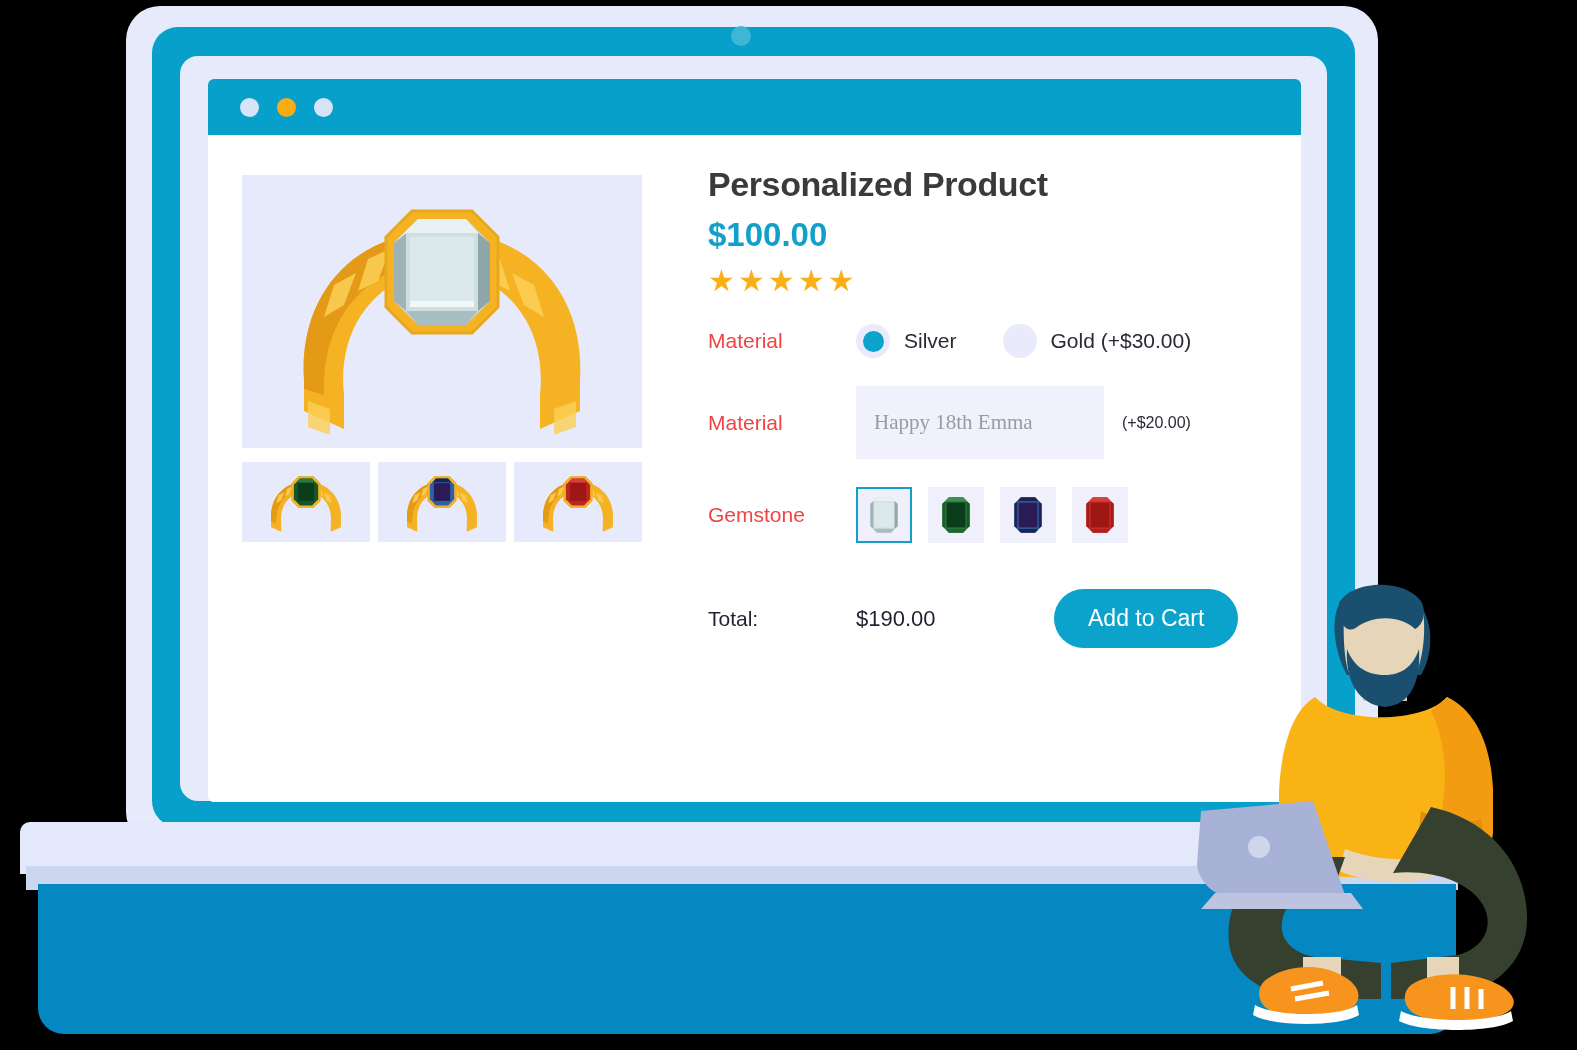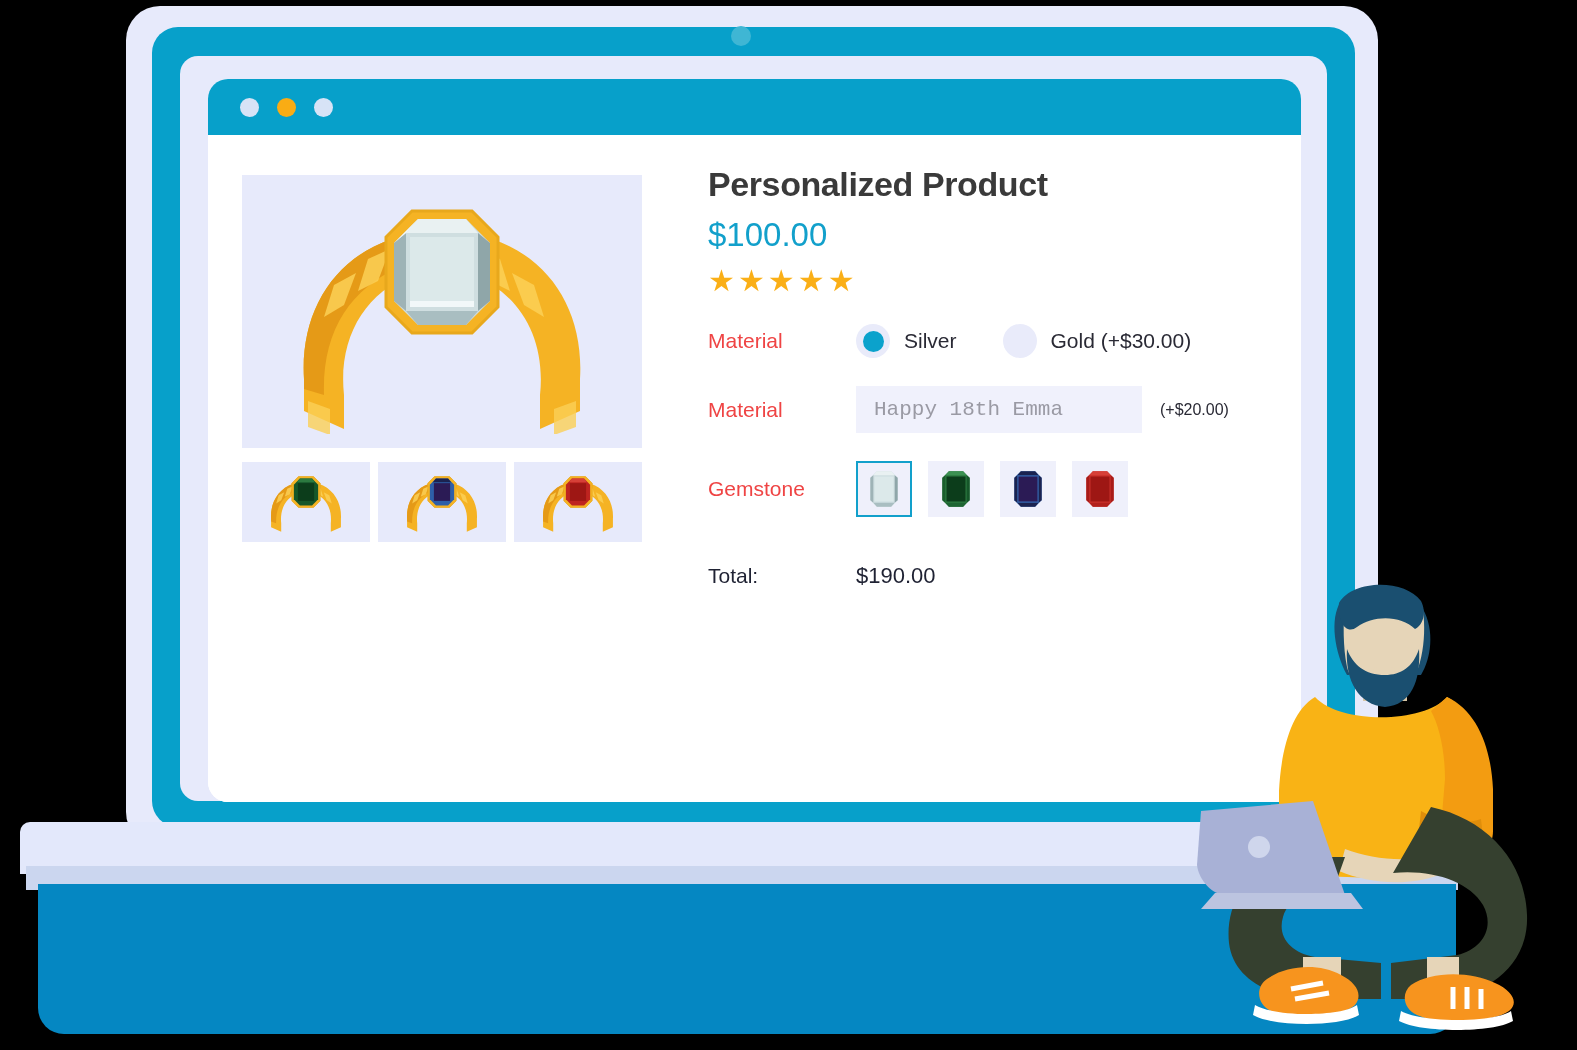--- a/index.html
+++ b/index.html
@@ -52,21 +52,21 @@
     left: 180px; top: 56px;
     width: 1147px; height: 745px;
     background: #E7EAFB;
     border-radius: 18px;
   }
   
   .browser {
     position: absolute;
     left: 208px; top: 79px;
     width: 1093px; height: 723px;
-    border-radius: 20px;
+    border-radius: 6px;
     overflow: hidden;
     background: #ffffff;
   }
   .titlebar {
     height: 56px;
     background: #07A0CA;
     display: flex;
     align-items: center;
     padding-left: 32px;
     gap: 18px;
@@ -133,21 +133,21 @@
   }
   .product-title {
     font-size: 34px;
     font-weight: bold;
     color: #3A3A3A;
     letter-spacing: -0.4px;
     margin: 0 0 12px 0;
   }
   .price {
     font-size: 33px;
-    font-weight: normal;
+    font-weight: bold;
     color: #12A0CB;
     margin: 0 0 12px 0;
   }
   .stars {
     display: flex;
     gap: 3px;
     margin-bottom: 28px;
   }
   .star { color: #FAAF17; font-size: 30px; line-height: 30px; }
 
@@ -170,26 +170,26 @@
     display: flex; align-items: center; justify-content: center;
   }
   .radio .pip {
     width: 21px; height: 21px;
     border-radius: 50%;
     background: #0BA2CC;
   }
   .radio-text { font-size: 21px; color: #2A2A35; white-space: nowrap; }
 
   .engrave-input {
-    width: 286px;
-    padding: 12px 18px;
+    width: 248px;
+    padding: 24px 18px;
     background: #F0F1FC;
     border: none;
     outline: none;
-    font-family: Liberation Mono, monospace;
+    font-family: Liberation Serif, serif;
     font-size: 21px;
     color: #2A2A35;
     box-sizing: border-box;
   }
   .engrave-input::placeholder { color: #9A9AA4; }
   .suffix {
     margin-left: 18px;
     font-size: 16px;
     color: #2A2A35;
     white-space: nowrap;
@@ -424,20 +424,21 @@
                 <rect x="18" y="22" width="64" height="84" fill="#9E1714"></rect>
               </svg>
             </div>
 
           </div>
         </div>
 
         <div class="total-row">
           <div class="total-label">Total:</div>
           <div class="total-value">$190.00</div>
+          <button class="cart-btn">Add to Cart</button>
         </div>
 
       </div>
     </div>
   </div>
 
   <div class="base-top"></div>
   <div class="base-lip"></div>
   <div class="base-body"></div>
 

